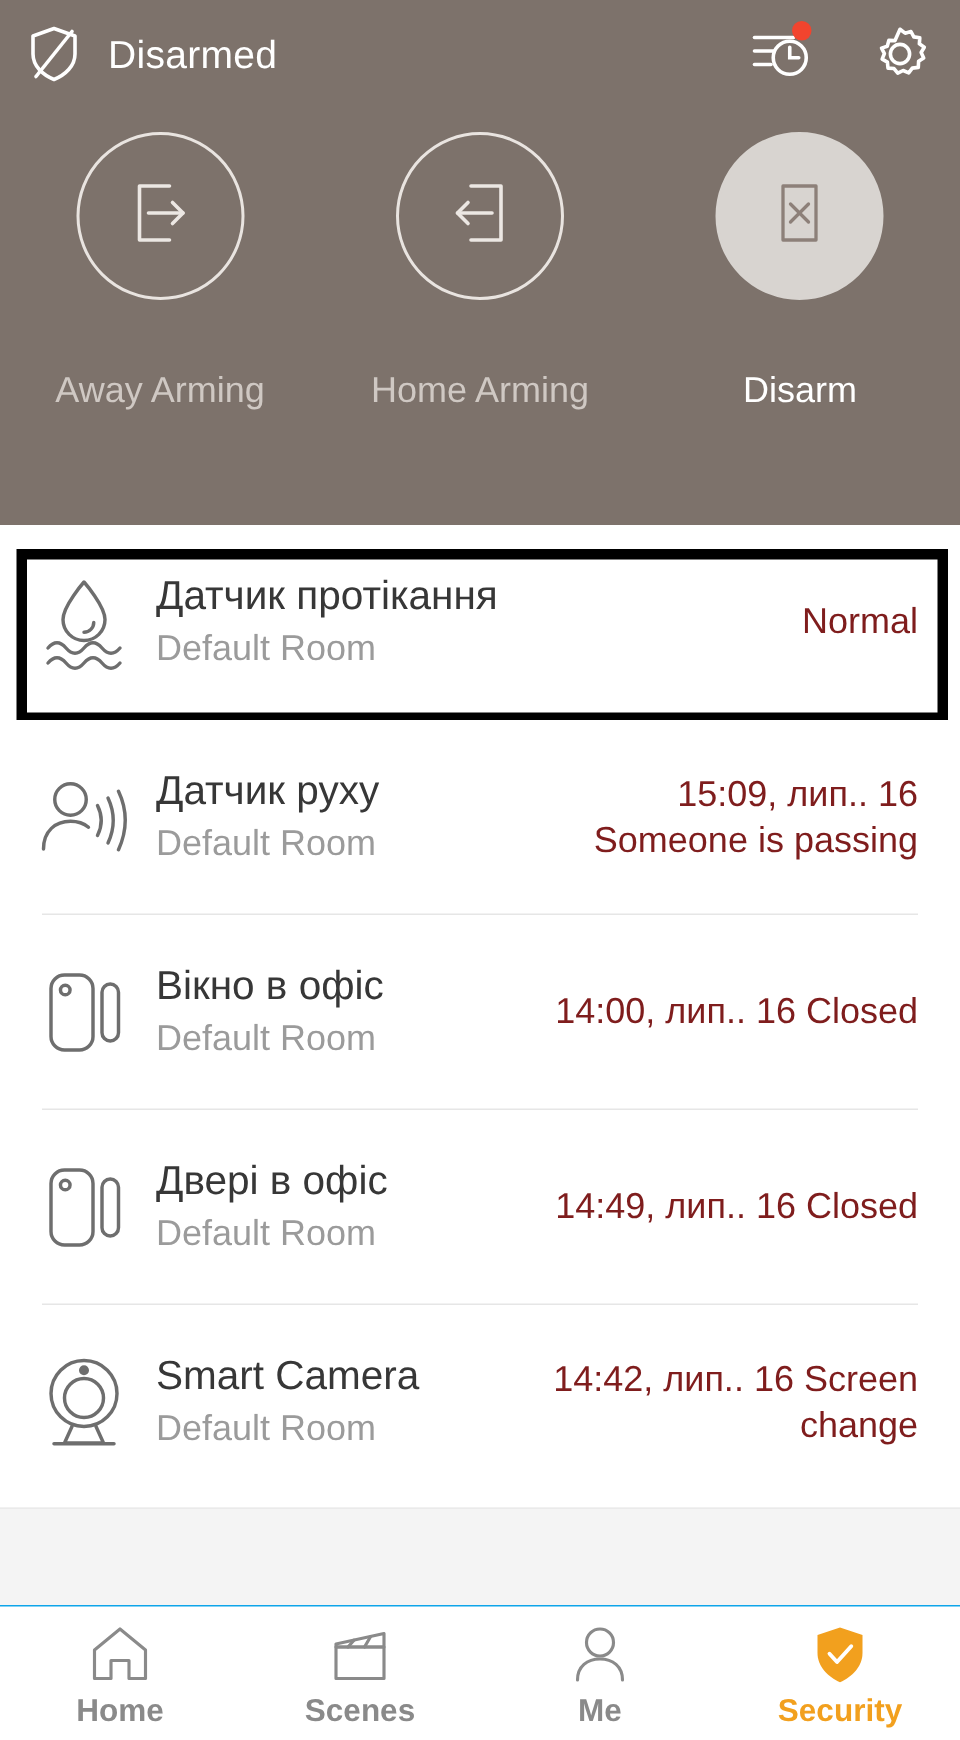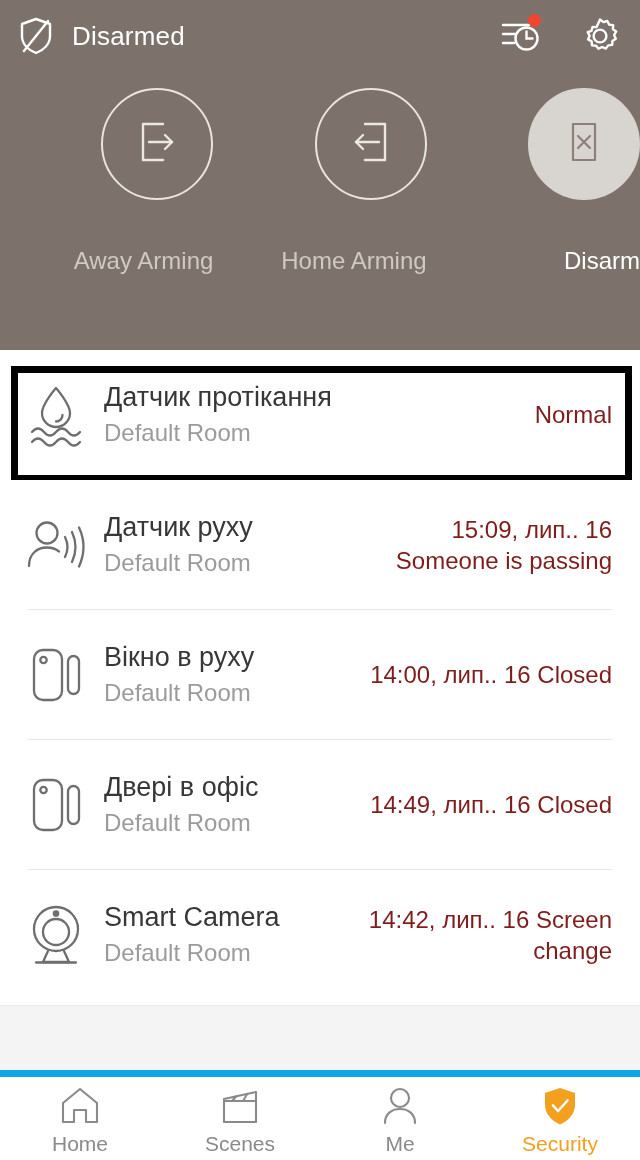--- a/index.html
+++ b/index.html
@@ -30,21 +30,21 @@
     position:absolute; right:1px; top:0px; width:13px; height:13px;
     border-radius:50%; background:#f2442e;
   }
 
   
   .arm-row {
     position:absolute; left:0; top:88px; width:640px;
     display:flex;
   }
   .arm-cell {
-    flex:1; display:flex; flex-direction:column; align-items:flex-end;
+    flex:1; display:flex; flex-direction:column; align-items:center;
   }
   .arm-circle {
     width:112px; height:112px; border-radius:50%;
     display:flex; align-items:center; justify-content:center;
   }
   .arm-circle.outline { border:2px solid #e9e4e0; }
   .arm-circle.filled  { background:#d8d4d0; border:2px solid #d8d4d0; }
   .arm-label {
     margin-top:47px; font-size:24px; color:#cfc8c3; white-space:nowrap;
   }
@@ -84,21 +84,21 @@
 
   
   .filler {
     position:absolute; left:0; top:1005px; width:640px; height:65px;
     background:#f4f4f4; border-top:1px solid #eaeaea;
   }
 
   
   .tabbar {
     position:absolute; left:0; bottom:0; width:640px; height:90px;
-    background:#ffffff; display:flex; border-top:7px solid #0ea5e9;
+    background:#ffffff; display:flex; border-top:1px solid #0ea5e9;font-weight:bold;
   }
   .tab {
     flex:1; display:flex; flex-direction:column; align-items:center;
     justify-content:center; gap:5px; padding-top:4px;
   }
   .tab-label { font-size:21px; color:#8a8a8a; }
   .tab.active .tab-label { color:#f2a01e; }
   .tab-ico { width:46px; height:42px; display:block; }
 </style>
 </head>
@@ -224,21 +224,21 @@
 
     <div class="row">
       <div class="row-icon">
         <svg viewBox="0 0 64 66" width="64" height="66" fill="none" stroke="#6e6e6e" stroke-width="2.3" stroke-linejoin="round">
           <rect x="10" y="8" width="28" height="50" rx="9"></rect>
           <circle cx="19.5" cy="18" r="3.2"></circle>
           <rect x="44" y="14" width="11" height="38" rx="5.5"></rect>
         </svg>
       </div>
       <div class="row-text">
-        <div class="row-name">Вікно в руху</div>
+        <div class="row-name">Вікно в офіс</div>
         <div class="row-room">Default Room</div>
       </div>
       <div class="row-status" style="max-width:300px;">14:00, лип.. 16 Closed</div>
       <div class="divider"></div>
     </div>
 
     <div class="row">
       <div class="row-icon">
         <svg viewBox="0 0 64 66" width="64" height="66" fill="none" stroke="#6e6e6e" stroke-width="2.3" stroke-linejoin="round">
           <rect x="10" y="8" width="28" height="50" rx="9"></rect>

